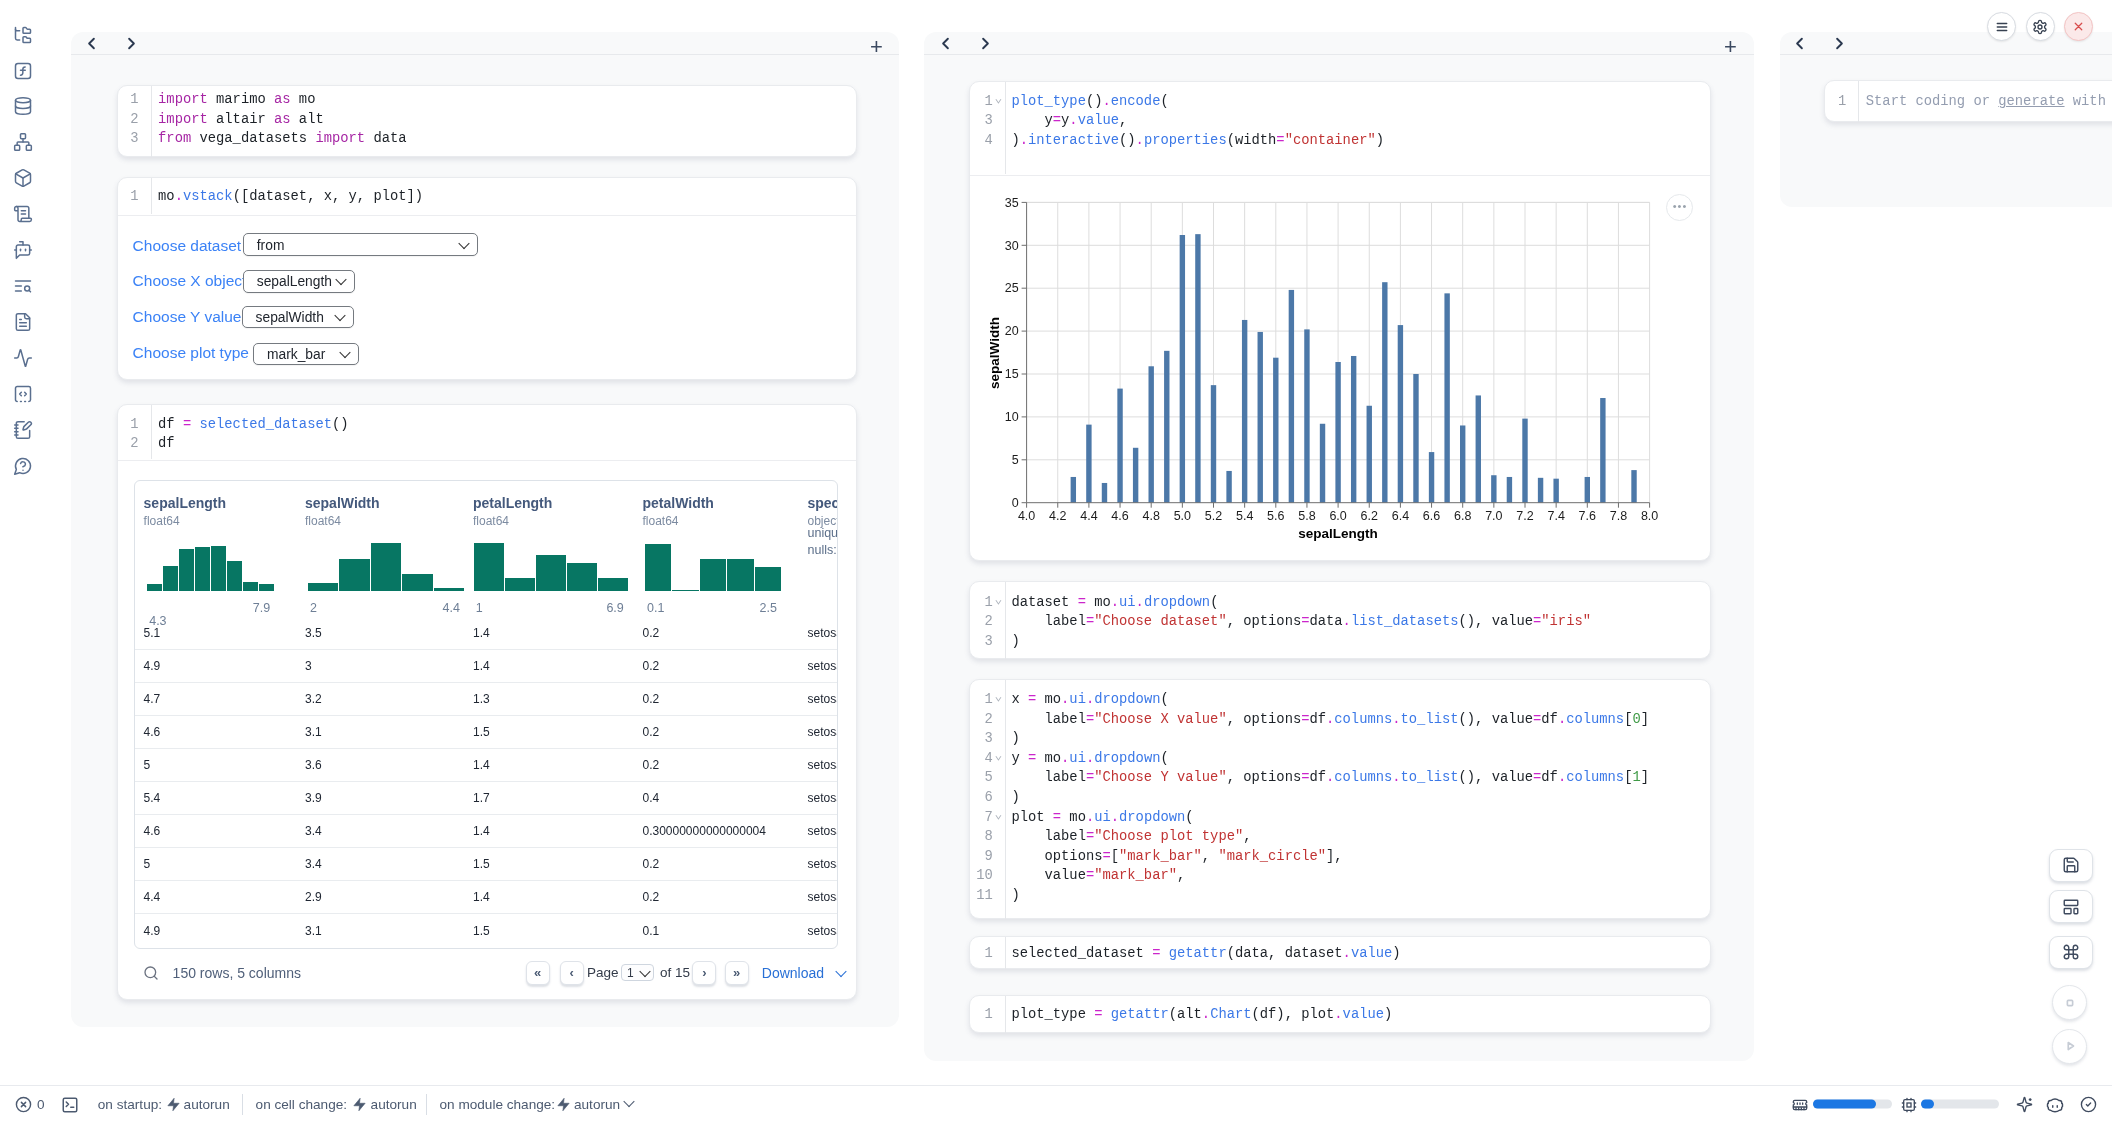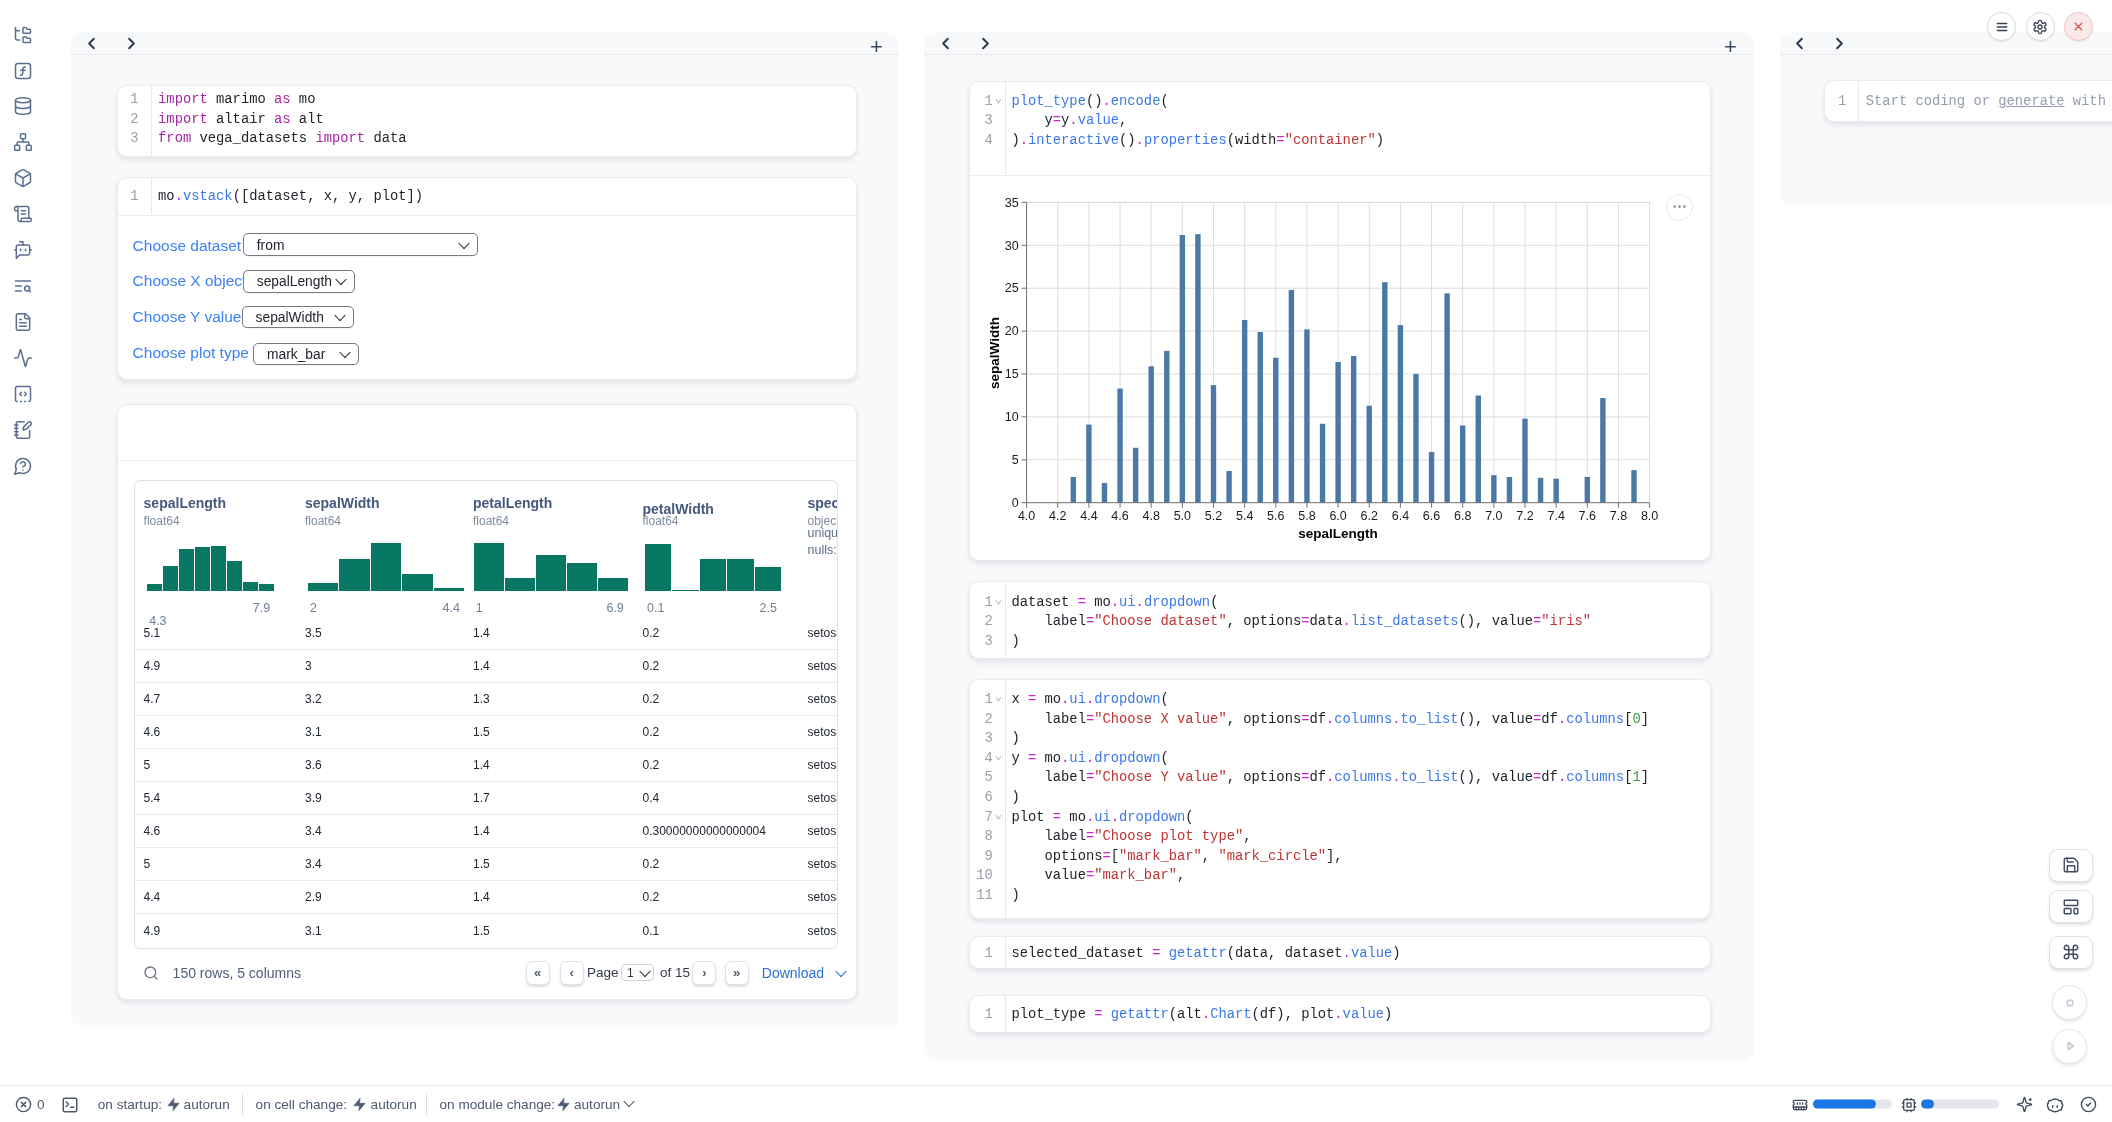--- a/index.html
+++ b/index.html
@@ -187,29 +187,36 @@
       <span style="left:13px">sepalWidth</span>
       <i class="car"></i>
     </div>
     <div class="lbl" style="left:15.0px;top:165.8px">Choose plot type</div>
     <div class="sel" style="left:135.4px;top:164.8px;width:106px;height:22.5px">
       <span style="left:13px">mark_bar</span>
       <i class="car"></i>
     </div>
   </div>
 <div class="cell" style="left:116.6px;top:403.8px;width:740px;height:596.7px">
+    <div class="code" style="height:53.9px;overflow:hidden">
+      <div class="gl" style="left:33px"></div>
+      <div style="padding-top:9.9px">
+        <div class="cl"><span class="n">1</span>df <span class="o">=</span> <span class="f">selected_dataset</span>()</div>
+        <div class="cl"><span class="n">2</span>df</div>
+      </div>
+    </div>
     <div class="divl" style="top:54.9px"></div>
     <div class="tbl" style="left:16.1px;top:75px;width:704.3px;height:469.7px">
       <div class="thname" style="left:8.900000000000006px;top:14px">sepalLength</div>
       <div class="thtype" style="left:8.900000000000006px;top:33.5px">float64</div>
       <div class="thname" style="left:170.3px;top:14px">sepalWidth</div>
       <div class="thtype" style="left:170.3px;top:33.5px">float64</div>
       <div class="thname" style="left:338.3px;top:14px">petalLength</div>
       <div class="thtype" style="left:338.3px;top:33.5px">float64</div>
-      <div class="thname" style="left:507.8px;top:20px">petalWidth</div>
+      <div class="thname" style="left:507.8px;top:14px">petalWidth</div>
       <div class="thtype" style="left:507.8px;top:33.5px">float64</div>
       <div class="thname" style="left:672.8px;top:14px">species</div>
       <div class="thtype" style="left:672.8px;top:33.5px">object</div>
       <div class="hist" style="left:12.5px;width:127px;top:62.099999999999994px;height:48.5px">
         <div style="height:7.6px"></div>
         <div style="height:25.8px"></div>
         <div style="height:42.4px"></div>
         <div style="height:44px"></div>
         <div style="height:45.5px"></div>
         <div style="height:30.3px"></div>

